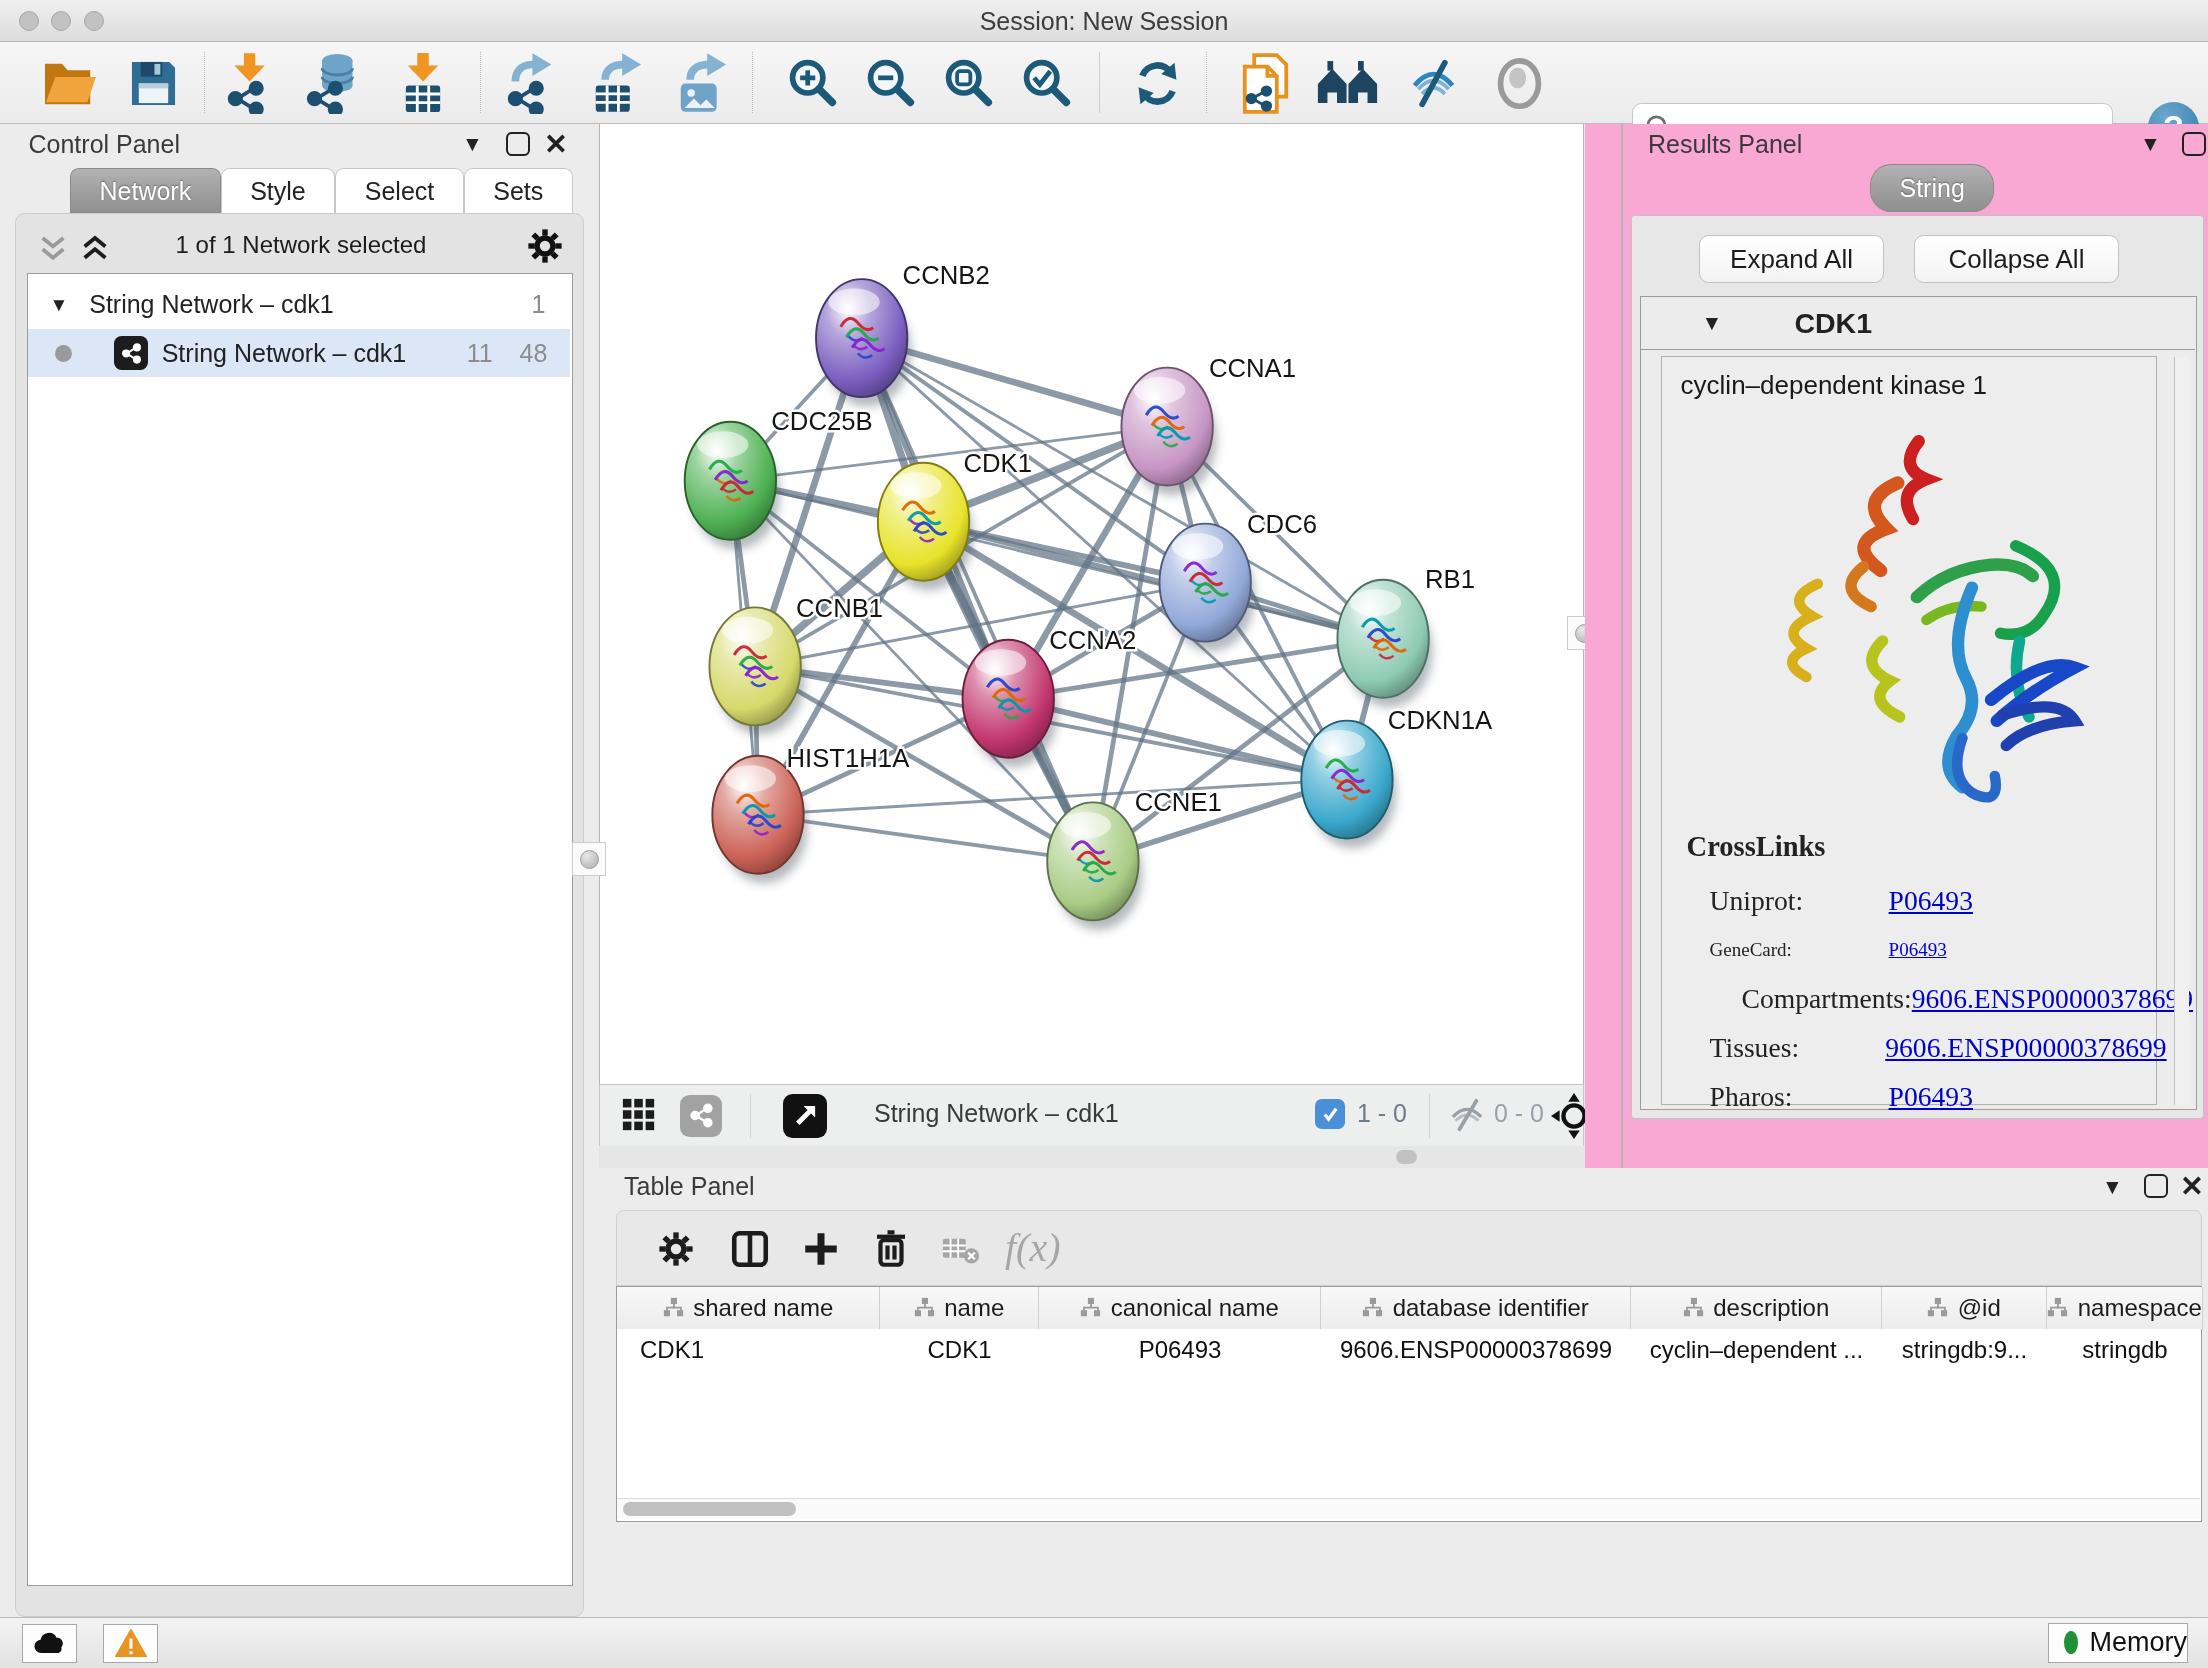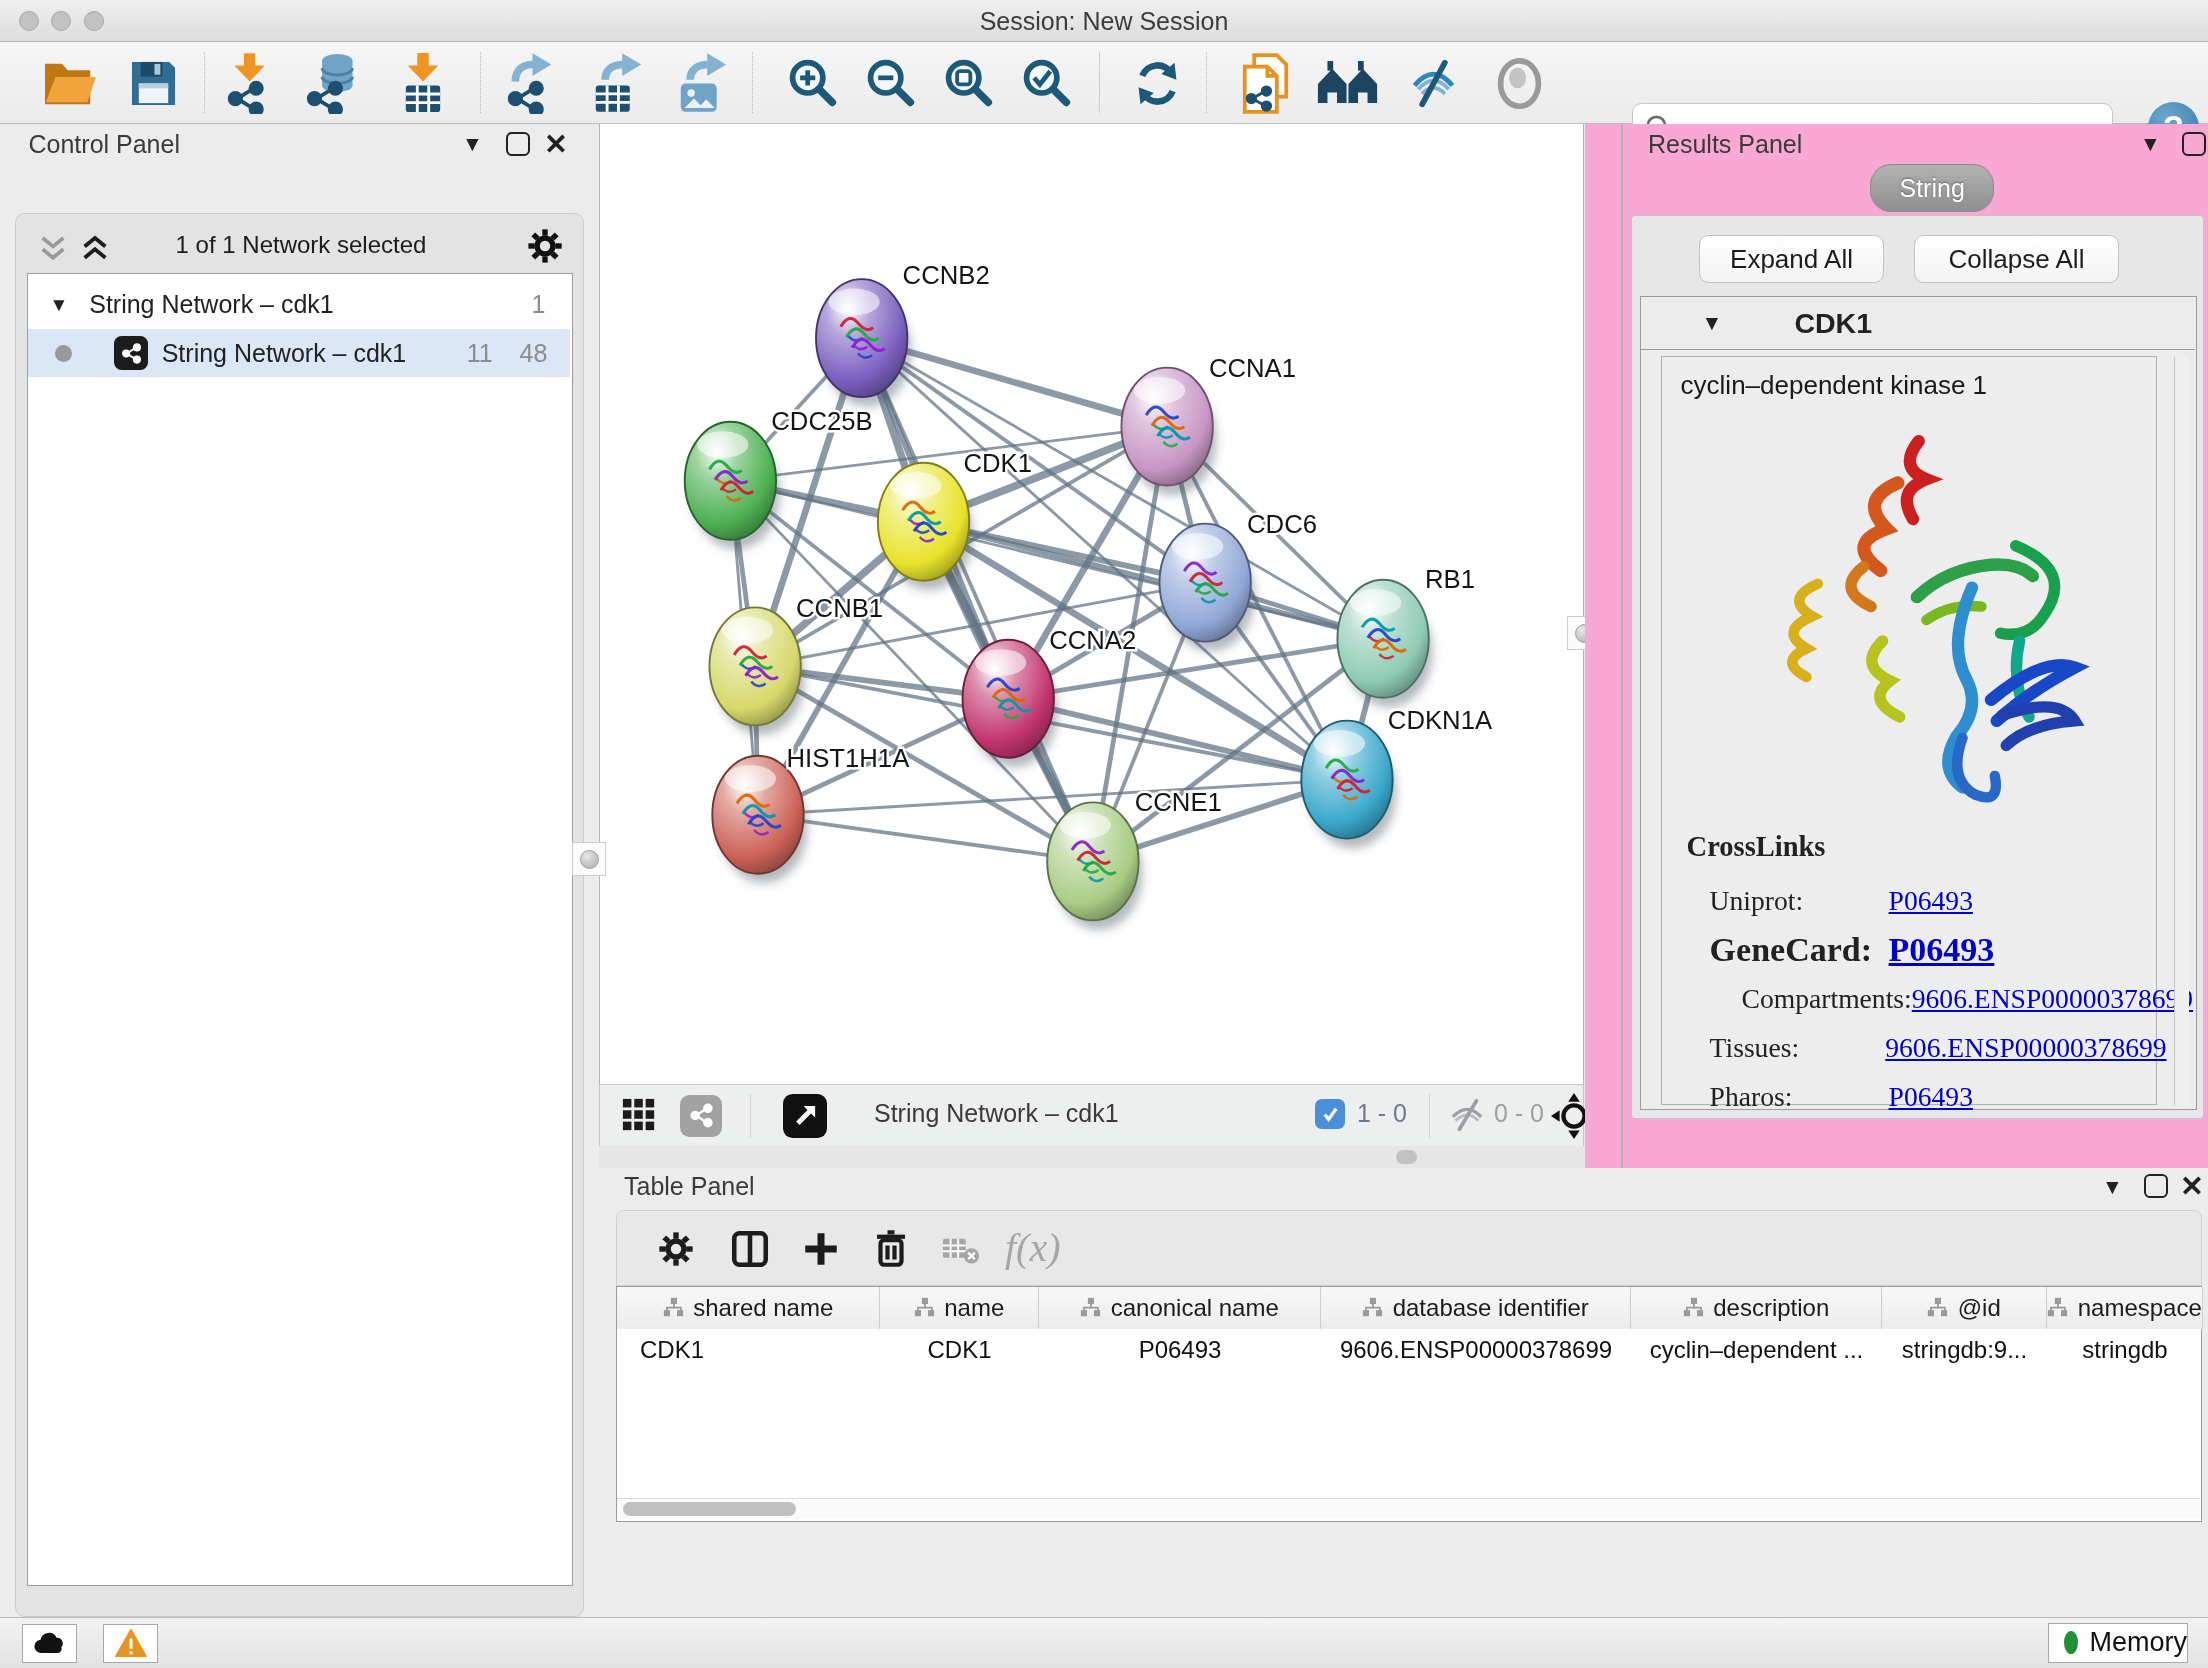--- a/index.html
+++ b/index.html
@@ -212,20 +212,26 @@
   <div class="abs" style="left:2148px;top:60px;width:51px;height:51px;border-radius:50%;background:radial-gradient(circle at 35% 30%,#6aa6cc,#3d7ca8);display:flex;align-items:center;justify-content:center;color:#fff;font-size:34px;font-weight:bold;cursor:pointer">?</div>
 </div>
 
 <div class="abs" style="left:0;top:124px;width:599px;height:1493px;background:#ececec">
   <div class="abs flexc" style="left:0;top:3.8px;width:599px;height:34px">
     <span class="ptitle" style="margin-left:28.5px">Control Panel</span>
     <span class="wbtn abs" style="left:462px;top:5.7px;font-size:21px">▼</span>
     <span class="sqbtn abs" style="left:506px;top:3.8px"></span>
     <span class="wbtn abs" style="left:544px;top:1.9px;font-weight:bold;font-size:28.5px">✕</span>
   </div>
+  <div class="abs flexc" id="cp-tabs" style="left:70px;top:44px;height:46px;gap:0">
+      <div class="tab sel">Network</div>
+      <div class="tab">Style</div>
+      <div class="tab">Select</div>
+      <div class="tab">Sets</div>
+    </div>
   <div class="abs" style="left:15px;top:89px;width:569px;height:1404px;background:#e3e3e3;border:1px solid #cccccc;border-radius:9.5px">
     <svg class="abs" style="left:21px;top:21px" width="32" height="28.5" viewBox="0 0 34 30">
         <g fill="none" stroke="#9a9a9a" stroke-width="4">
           <path d="M6 3 l11 9 11-9"></path>
           <path d="M6 15 l11 9 11-9"></path>
         </g>
       </svg>
     <svg class="abs" style="left:63px;top:21px" width="32" height="28.5" viewBox="0 0 34 30">
         <g fill="none" stroke="#1c1c1c" stroke-width="4">
           <path d="M6 12 l11-9 11 9"></path>
@@ -631,21 +637,21 @@
             <path d="M238 306 q60 -20 76 6 q-50 4 -72 26" stroke="#2040b0" stroke-width="12"></path>
             <path d="M196 330 q-16 44 14 60 q26 10 20 -20" stroke="#2868c8" stroke-width="11"></path>
           </g>
         </svg>
         <div class="serif abs" style="left:25px;top:474px;font-size:28.5px;font-weight:bold">CrossLinks</div>
         <div class="abs" id="crosslinks-rows" style="left:48px;top:519px;width:457px">
             <div class="serif flexc" style="height: 49px; font-size: 27.6px;">
               <span style="width: 179px;">Uniprot:</span>
               <a class="link">P06493</a>
             </div>
-            <div class="serif flexc" style="height: 49px; font-size: 34px; font-weight: bold;">
+            <div class="serif flexc" style="height: 49px; font-size: 19px;">
               <span style="width: 179px;">GeneCard:</span>
               <a class="link">P06493</a>
             </div>
             <div class="serif flexc" style="height: 49px; font-size: 27.6px;">
               <span style="width: 179px; margin-left: 32px;">Compartments:</span>
               <a class="link">9606.ENSP00000378699</a>
             </div>
             <div class="serif flexc" style="height: 49px; font-size: 27.6px;">
               <span style="width: 179px;">Tissues:</span>
               <a class="link">9606.ENSP00000378699</a>

